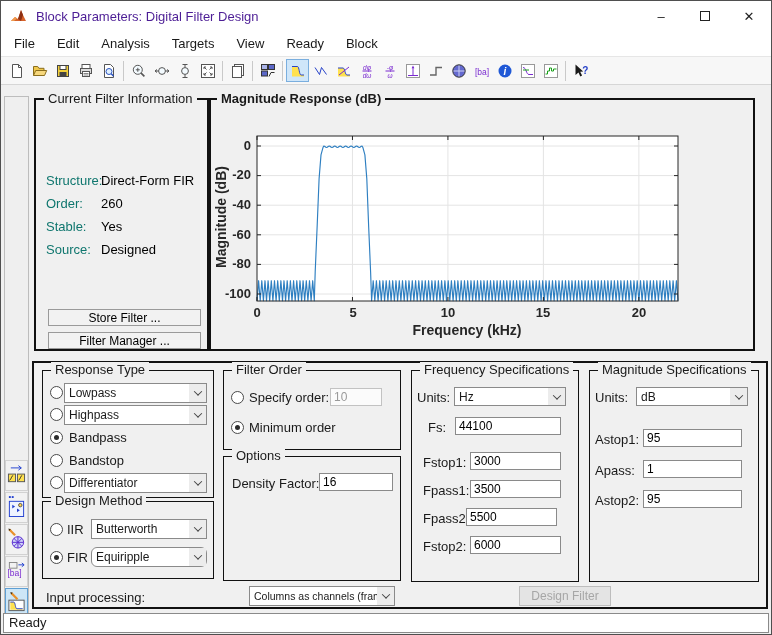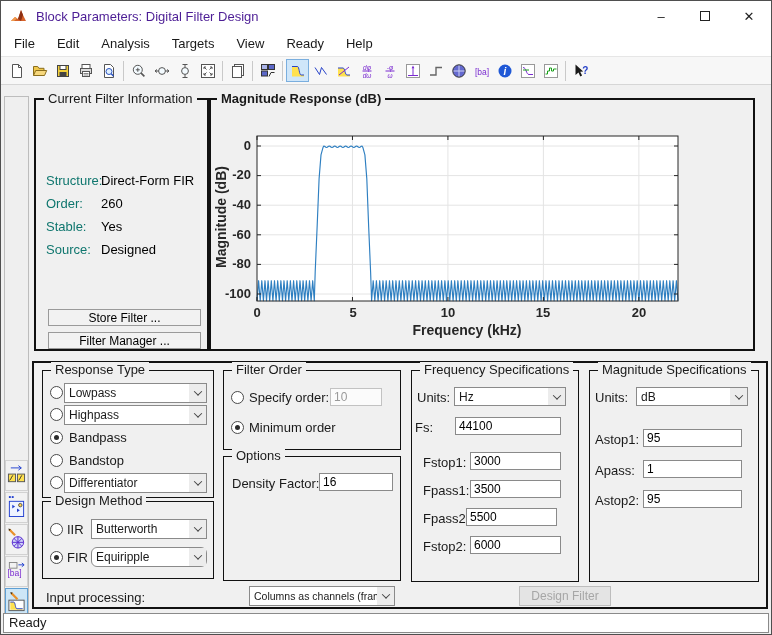--- a/index.html
+++ b/index.html
@@ -91,21 +91,21 @@
     <span class="win-btn">✕</span>
   </div>
 
   <div class="menubar">
     <span class="menu-item">File</span>
     <span class="menu-item">Edit</span>
     <span class="menu-item">Analysis</span>
     <span class="menu-item">Targets</span>
     <span class="menu-item">View</span>
     <span class="menu-item">Ready</span>
-    <span class="menu-item">Help</span>
+    <span class="menu-item">Block</span>
   </div>
 
   <div class="toolbar">
     <span class="tb">
         <svg width="16" height="16" viewBox="0 0 16 16">
           <path d="M3.5 1.5h6l3 3v10h-9z" fill="#fff" stroke="#555"></path>
           <path d="M9.5 1.5v3h3" fill="none" stroke="#555"></path>
         </svg>
       </span>
     <span class="tb">
@@ -466,21 +466,21 @@
 
       <div class="gbox" style="left:377px; top:7px; width:168px; height:212px;">
         <span class="gtitle">Frequency Specifications</span>
         <span class="lbl" style="left:5px; top:19px;">Units:</span>
         <div class="dd" style="left:42px; top:16px; width:112px; height:19px;">
           <span class="dd-text">Hz</span>
           <span class="dd-arrow">
               <span class="chev"></span>
             </span>
         </div>
-        <span class="lbl" style="left:3px; top:49px;text-align:right;">Fs:</span>
+        <span class="lbl" style="left:16px; top:49px;text-align:right;">Fs:</span>
         <input class="tin" style="left: 43px; top: 46px; width: 106px; height: 18px;" value="44100">
         <span class="lbl" style="left:11px; top:84px;">Fstop1:</span>
         <input class="tin" style="left: 58px; top: 81px; width: 91px; height: 18px;" value="3000">
         <span class="lbl" style="left:11px; top:112px;">Fpass1:</span>
         <input class="tin" style="left: 58px; top: 109px; width: 91px; height: 18px;" value="3500">
         <span class="lbl" style="left:11px; top:140px;">Fpass2:</span>
         <input class="tin" style="left: 54px; top: 137px; width: 91px; height: 18px;" value="5500">
         <span class="lbl" style="left:11px; top:168px;">Fstop2:</span>
         <input class="tin" style="left: 58px; top: 165px; width: 91px; height: 18px;" value="6000">
       </div>

